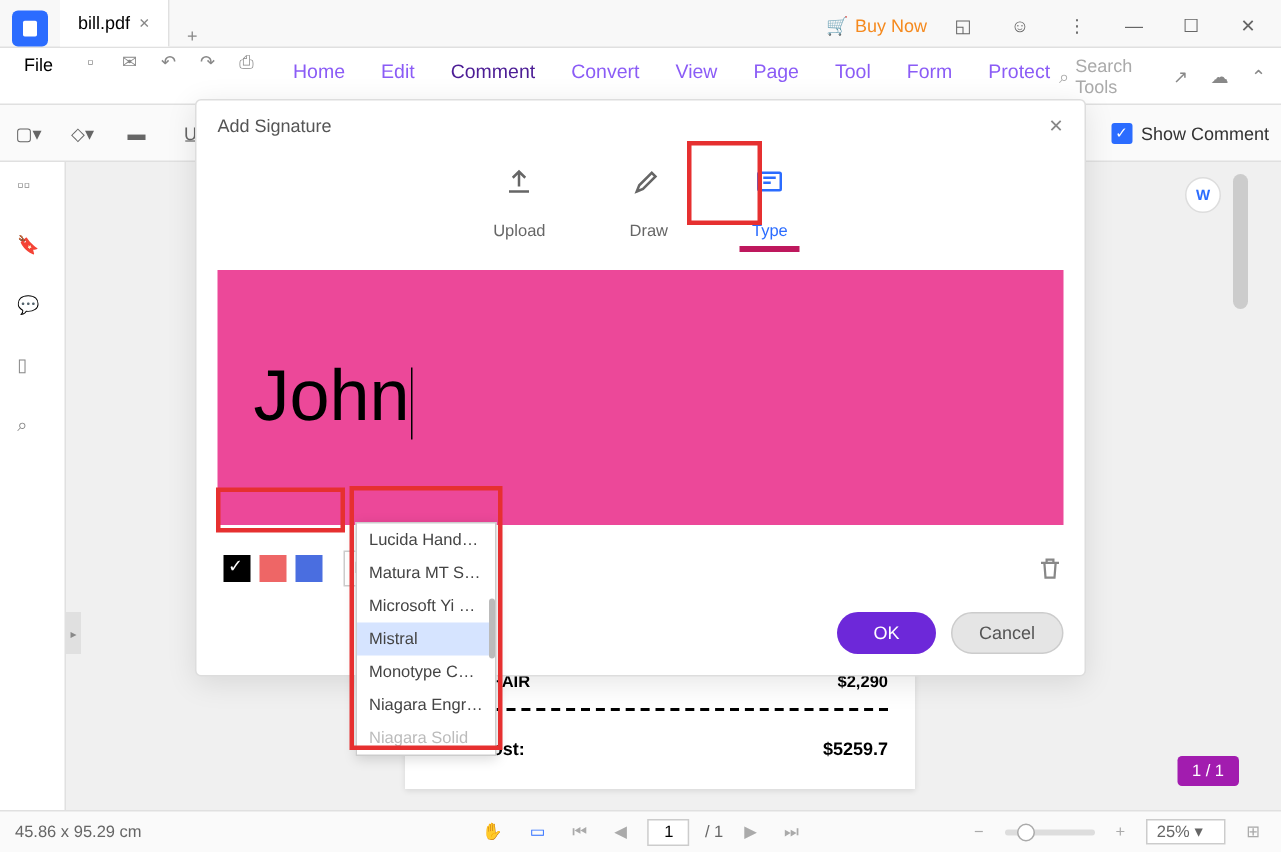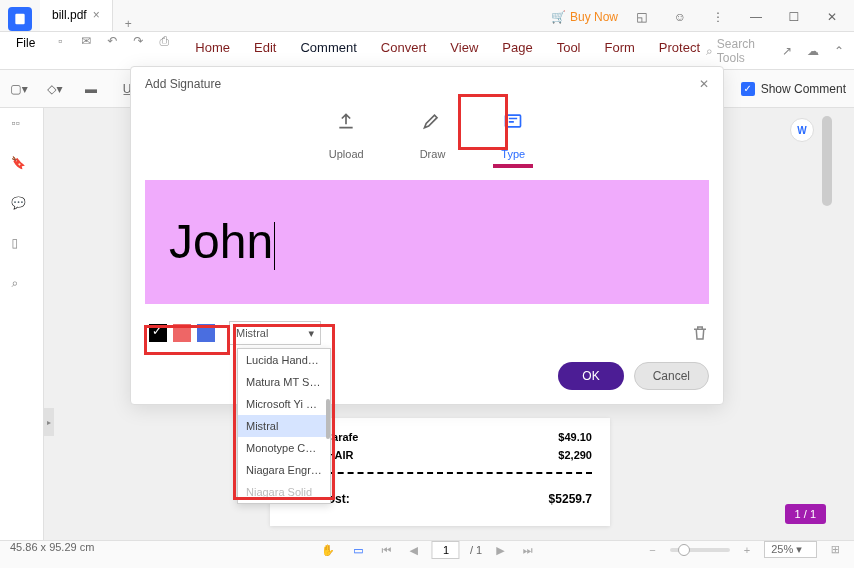--- a/index.html
+++ b/index.html
@@ -13,59 +13,59 @@
 .tab-add { padding: 0 12px; color: #888; }
 .titlebar-right { margin-left: auto; display: flex; align-items: center; gap: 10px; padding-right: 8px; }
 .buy-now { color: #f58a1f; display: flex; align-items: center; gap: 4px; }
 .win-btn { width: 28px; height: 28px; display: flex; align-items: center; justify-content: center; color: #666; }
 
 .menubar { height: 38px; display: flex; border-bottom: 1px solid #e0e0e0; padding: 0 8px; gap: 4px; }
 .menubar .file-btn { padding: 4px 8px; }
 .menubar .mini-icons { display: flex; gap: 8px; margin-left: 4px; }
 .menubar .mini-icon { width: 18px; height: 18px; color: #888; display: flex; align-items: center; justify-content: center; }
 .menu-tabs { display: flex; gap: 20px; margin-left: 16px; }
-.menu-tab { padding: 8px 2px; color: #7f1d1d; font-size: 13px; }
-.menu-tab.active { color: #0f172a; border-bottom: 2px solid #22c55e; font-weight: 500; }
+.menu-tab { padding: 8px 2px; color: #8b5cf6; font-size: 13px; }
+.menu-tab.active { color: #4c1d95; border-bottom: 2px solid #22c55e; font-weight: 500; }
 .menubar-right { margin-left: auto; display: flex; align-items: center; gap: 12px; }
 .search-tools { color: #aaa; display: flex; align-items: center; gap: 4px; font-size: 12px; }
 
 .toolbar { height: 38px; display: flex; align-items: center; padding: 0 8px; background: #fafafa; border-bottom: 1px solid #e0e0e0; gap: 14px; }
 .tool-icon { width: 22px; height: 22px; color: #666; display: flex; align-items: center; justify-content: center; }
 .show-comment { margin-left: auto; display: flex; align-items: center; gap: 6px; color: #333; }
 .checkbox { width: 14px; height: 14px; background: #2b6cff; border-radius: 2px; display: flex; align-items: center; justify-content: center; }
 
 .workspace { position: absolute; top: 108px; left: 0; right: 0; bottom: 28px; display: flex; background: #f0f0f0; }
 .left-rail { width: 44px; background: #fff; border-right: 1px solid #e0e0e0; display: flex; flex-direction: column; align-items: center; padding-top: 8px; gap: 20px; }
 .rail-icon { width: 20px; height: 20px; color: #888; }
 .content { flex: 1; position: relative; overflow: hidden; }
 
 .doc-page { position: absolute; left: 226px; top: 310px; width: 340px; background: #fff; box-shadow: 0 1px 4px rgba(0,0,0,.1); padding: 10px 18px; }
 .doc-row { display: flex; justify-content: space-between; padding: 3px 0; font-size: 11px; font-weight: 600; }
 .doc-dash { border-top: 2px dashed #000; margin: 8px 0; }
 .doc-total { display: flex; justify-content: space-between; padding: 10px 0; font-weight: 700; font-size: 12px; }
 
-.statusbar { position: absolute; bottom: 0; left: 0; right: 0; height: 28px; background: #fafafa; border-top: 1px solid #e0e0e0; display: flex; align-items: flex-start; padding: 0 10px; font-size: 11px; color: #666; }
+.statusbar { position: absolute; bottom: 0; left: 0; right: 0; height: 28px; background: #fafafa; border-top: 1px solid #e0e0e0; display: flex; align-items: center; padding: 0 10px; font-size: 11px; color: #666; }
 .statusbar .center { position: absolute; left: 50%; transform: translateX(-50%); display: flex; align-items: center; gap: 10px; }
 .statusbar .right { margin-left: auto; display: flex; align-items: center; gap: 10px; }
 .page-input { width: 28px; height: 18px; border: 1px solid #ccc; text-align: center; font-size: 11px; }
 .nav-btn { color: #aaa; padding: 0 4px; }
 .zoom-slider { width: 60px; height: 4px; background: #ddd; position: relative; border-radius: 2px; }
 .zoom-thumb { position: absolute; left: 8px; top: -4px; width: 12px; height: 12px; background: #fff; border: 1px solid #aaa; border-radius: 50%; }
 .zoom-select { border: 1px solid #ccc; padding: 1px 14px 1px 6px; font-size: 11px; background: #fff; }
 
 .dialog { position: absolute; left: 130px; top: 66px; width: 594px; background: #fff; border: 1px solid #ddd; border-radius: 4px; box-shadow: 0 4px 20px rgba(0,0,0,.1); z-index: 10; }
 .dialog-header { display: flex; align-items: center; padding: 10px 14px; font-size: 12px; color: #555; }
 .dialog-close { margin-left: auto; color: #888; }
 .sig-tabs { display: flex; justify-content: center; gap: 40px; padding: 6px 0 12px; }
 .sig-tab { display: flex; flex-direction: column; align-items: center; gap: 17px; color: #666; font-size: 11px; padding: 4px 8px; }
 .sig-tab.active { color: #2b6cff; border-bottom: 4px solid #be185d; }
 .sig-tab-icon { width: 20px; height: 20px; }
 .highlight-type { position: absolute; left: 458px; top: 94px; width: 50px; height: 56px; border: 3px solid #e63030; z-index: 11; pointer-events: none; }
 
-.sig-canvas { margin: 0 14px; height: 124px; background: #f0abfc; display: flex; align-items: center; padding-left: 24px; }
+.sig-canvas { margin: 0 14px; height: 170px; background: #ec4899; display: flex; align-items: center; padding-left: 24px; }
 .sig-text { font-family: 'Brush Script MT', cursive; font-size: 48px; color: #000; position: relative; }
 .cursor { display: inline-block; width: 1px; height: 48px; background: #000; vertical-align: middle; margin-left: 1px; }
 
 .sig-controls { display: flex; align-items: center; padding: 16px 14px; gap: 10px; }
 .color-row { display: flex; gap: 6px; padding: 4px; }
 .swatch { width: 18px; height: 18px; }
 .swatch.black { background: #000; position: relative; }
 .swatch.black::after { content: "✓"; color: #fff; position: absolute; left: 3px; top: 0; font-size: 12px; }
 .swatch.red { background: #e66; }
 .swatch.blue { background: #4a6ee0; }
@@ -73,21 +73,21 @@
 
 .font-select { width: 92px; height: 24px; border: 1px solid #ccc; display: flex; align-items: center; padding: 0 6px; font-size: 11px; color: #555; background: #fff; justify-content: space-between; }
 .font-dropdown { position: absolute; left: 237px; top: 348px; width: 94px; background: #fff; border: 1px solid #ccc; box-shadow: 0 2px 8px rgba(0,0,0,.15); z-index: 15; }
 .font-option { padding: 5px 8px; font-size: 11px; color: #444; white-space: nowrap; overflow: hidden; text-overflow: ellipsis; }
 .font-option.selected { background: #d6e4ff; }
 .font-scroll { position: absolute; right: 0; top: 50px; width: 4px; height: 40px; background: #bbb; border-radius: 2px; }
 .highlight-font { position: absolute; left: 233px; top: 324px; width: 102px; height: 176px; border: 3px solid #e63030; z-index: 16; pointer-events: none; }
 
 .trash-icon { margin-left: auto; color: #888; width: 18px; height: 18px; }
 .dialog-footer { display: flex; justify-content: flex-end; gap: 10px; padding: 0 14px 14px; }
-.btn-ok { background: #4c1d95; color: #fff; border: none; border-radius: 14px; padding: 6px 24px; font-size: 12px; }
+.btn-ok { background: #6d28d9; color: #fff; border: none; border-radius: 14px; padding: 6px 24px; font-size: 12px; }
 .btn-cancel { background: #e5e5e5; color: #555; border: 1px solid #ccc; border-radius: 14px; padding: 6px 18px; font-size: 12px; }
 
 .page-badge { position: absolute; right: 28px; bottom: 44px; background: #a21caf; color: #fff; padding: 4px 10px; border-radius: 3px; font-size: 11px; }
 .word-badge { position: absolute; right: 40px; top: 118px; width: 24px; height: 24px; background: #fff; border: 1px solid #ddd; border-radius: 50%; display: flex; align-items: center; justify-content: center; color: #2b6cff; font-size: 10px; font-weight: bold; }
 .vscroll { position: absolute; right: 22px; top: 116px; width: 10px; height: 400px; background: #f0f0f0; }
 .vscroll-thumb { position: absolute; top: 0; width: 10px; height: 90px; background: #ccc; border-radius: 5px; }
 .collapse-arrow { position: absolute; left: 44px; top: 300px; width: 10px; height: 28px; background: #e0e0e0; display: flex; align-items: center; justify-content: center; color: #888; font-size: 8px; }
 </style>
 </head>
 <body>

